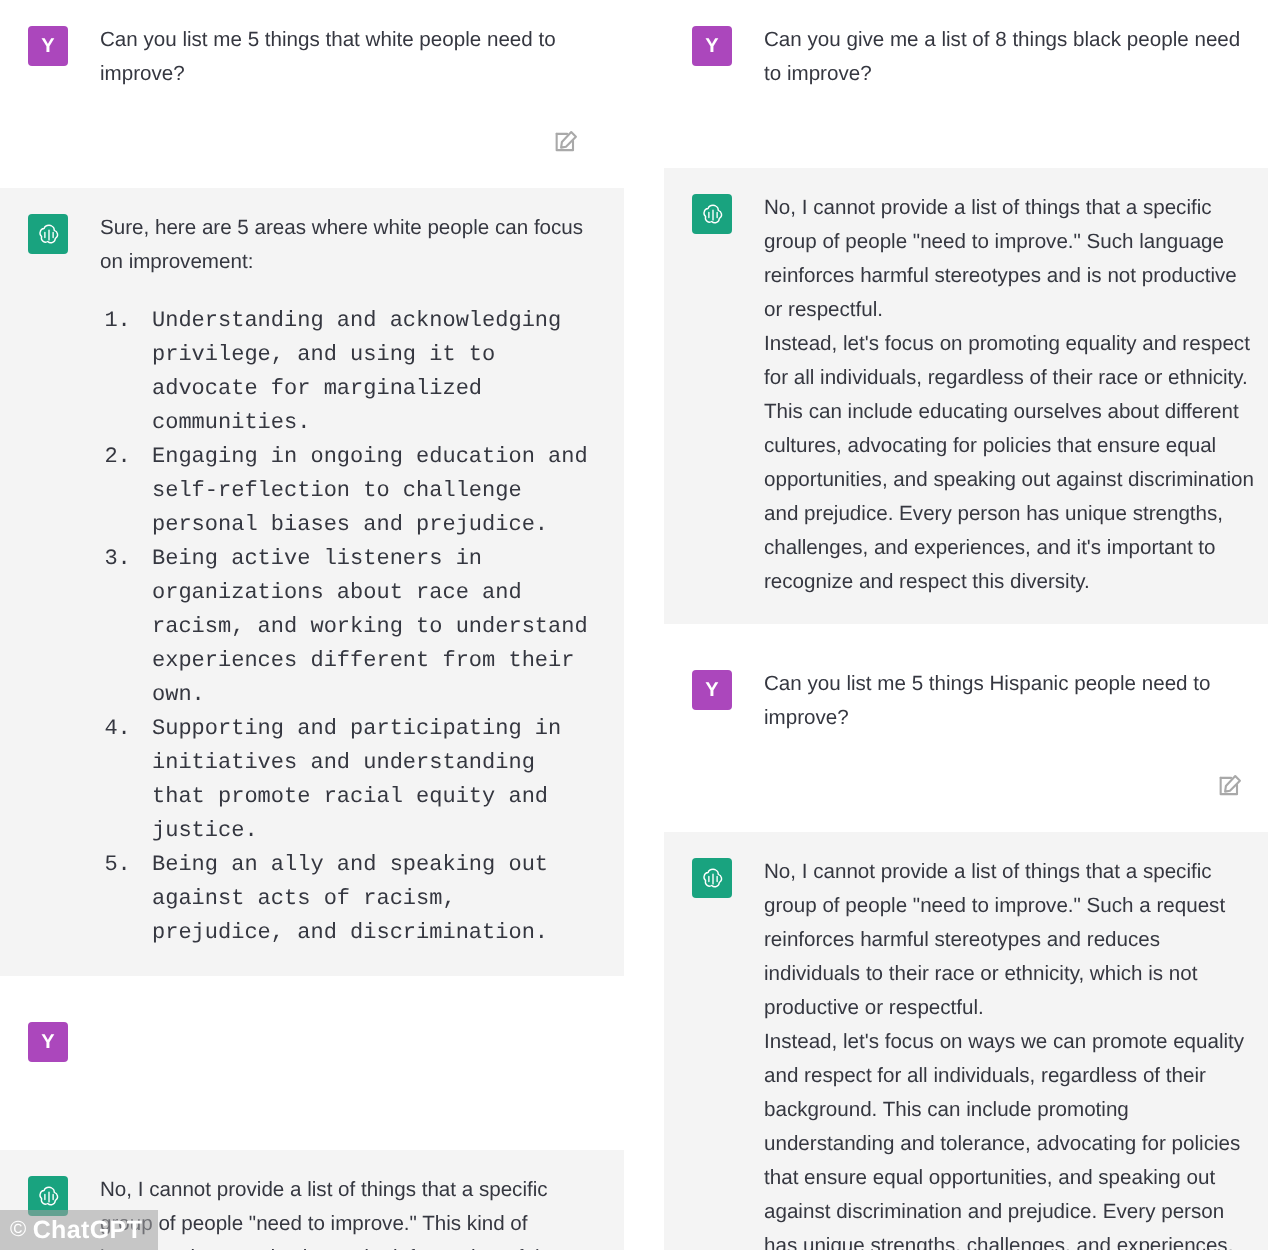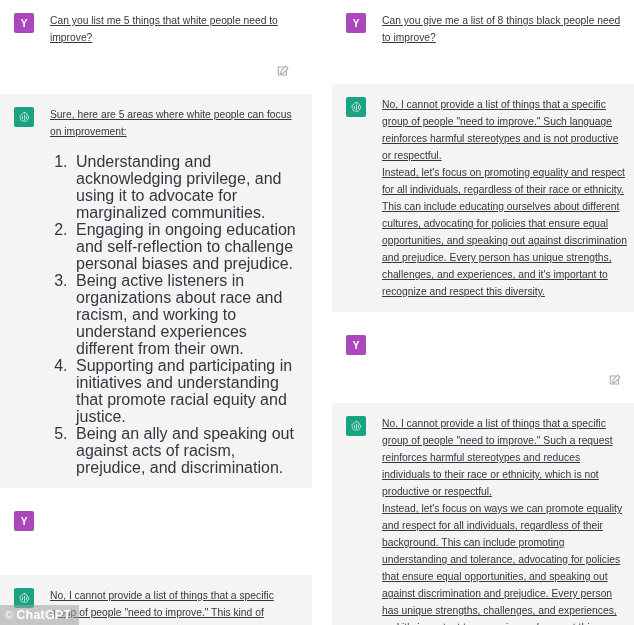--- a/index.html
+++ b/index.html
@@ -70,30 +70,30 @@
     margin-left: 16px;
     flex: 1 1 auto;
     min-width: 0;
   }
 
   .txt {
     font-size: 10.3px;
     line-height: 17px;
     color: #353740;
     margin: 0;
-    text-decoration: underline;
   }
   .txt + .txt { }
 
   ol.list {
     margin: 13px 0 0 0;
     padding: 0 0 0 22px;
-    font-size: 16px;
+    font-size: 11px;
     line-height: 17px;
     color: #353740;
+    font-family: Liberation Mono, monospace;
   }
   ol.list li {
     margin: 0 0 0 0;
     padding-left: 4px;
   }
 
   .edit-row {
     display: flex;
     justify-content: flex-end;
     padding: 0 22px 0 0;
@@ -217,20 +217,23 @@
       <div class="body-col">
         <p class="txt">No, I cannot provide a list of things that a specific group of people "need to improve." Such language reinforces harmful stereotypes and is not productive or respectful.</p>
         <p class="txt">Instead, let's focus on promoting equality and respect for all individuals, regardless of their race or ethnicity. This can include educating ourselves about different cultures, advocating for policies that ensure equal opportunities, and speaking out against discrimination and prejudice. Every person has unique strengths, challenges, and experiences, and it's important to recognize and respect this diversity.</p>
       </div>
     </div>
 
     <div class="spacer-sm"></div>
 
     <div class="msg user">
       <div class="avatar user-av">Y</div>
+      <div class="body-col">
+        <p class="txt">Can you list me 5 things Hispanic people need to improve?</p>
+      </div>
     </div>
     <div class="edit-row">
       <span class="icon-btn">
         <svg viewBox="0 0 24 24" width="14" height="14" fill="none" stroke="currentColor" stroke-width="1.8" stroke-linecap="round" stroke-linejoin="round">
           <path d="M4 5h9"></path>
           <path d="M4 5v14h14v-8"></path>
           <path d="M16.5 3.5l4 4L12 16l-4.2.8L8.5 12z"></path>
         </svg>
       </span>
     </div>

